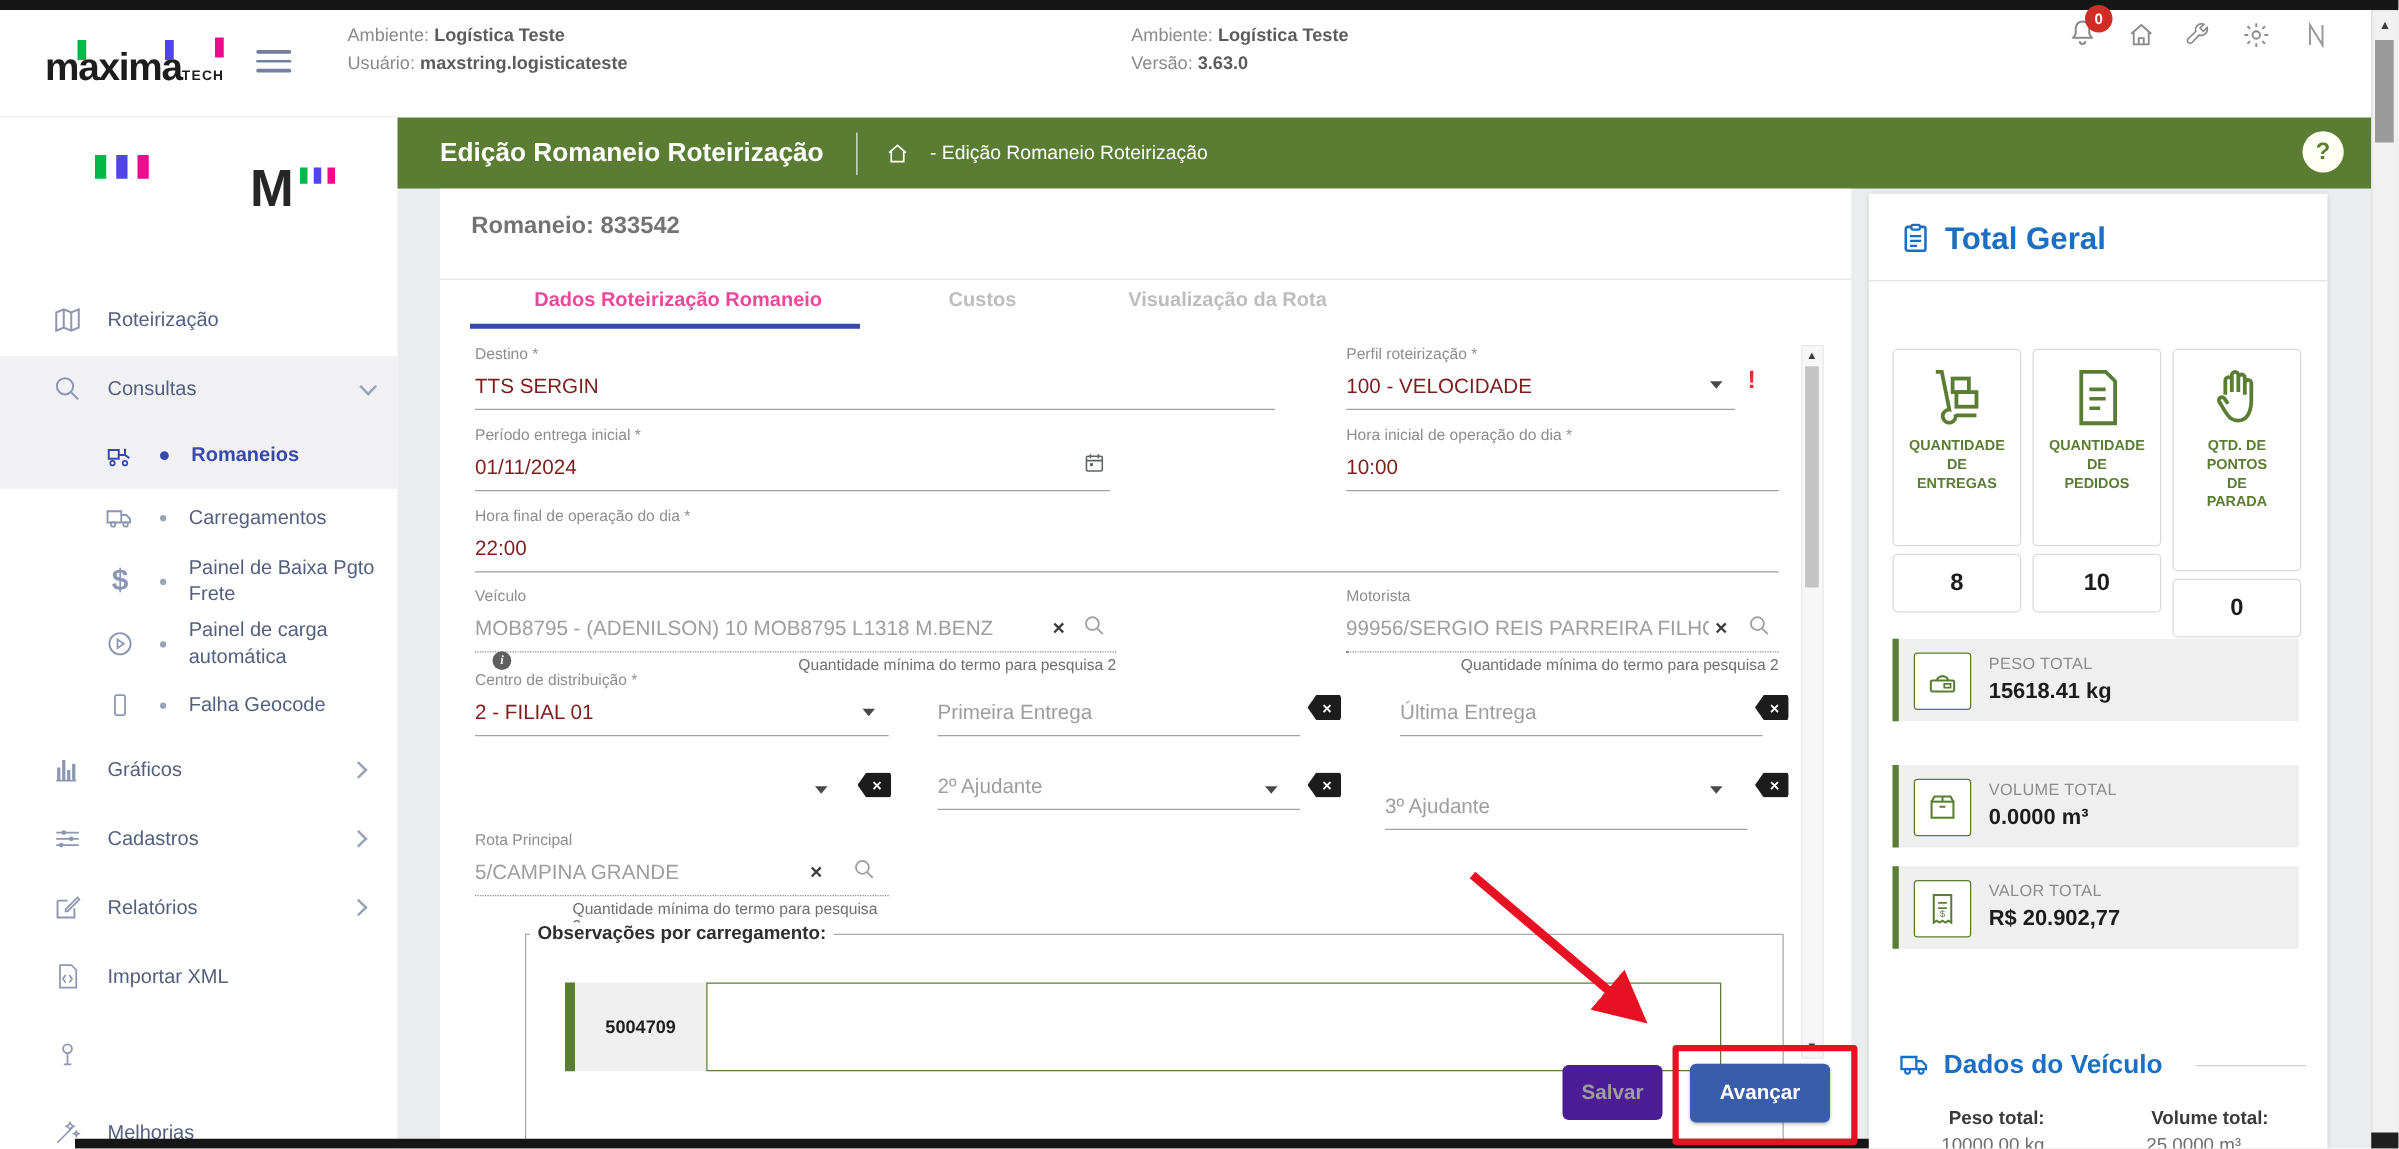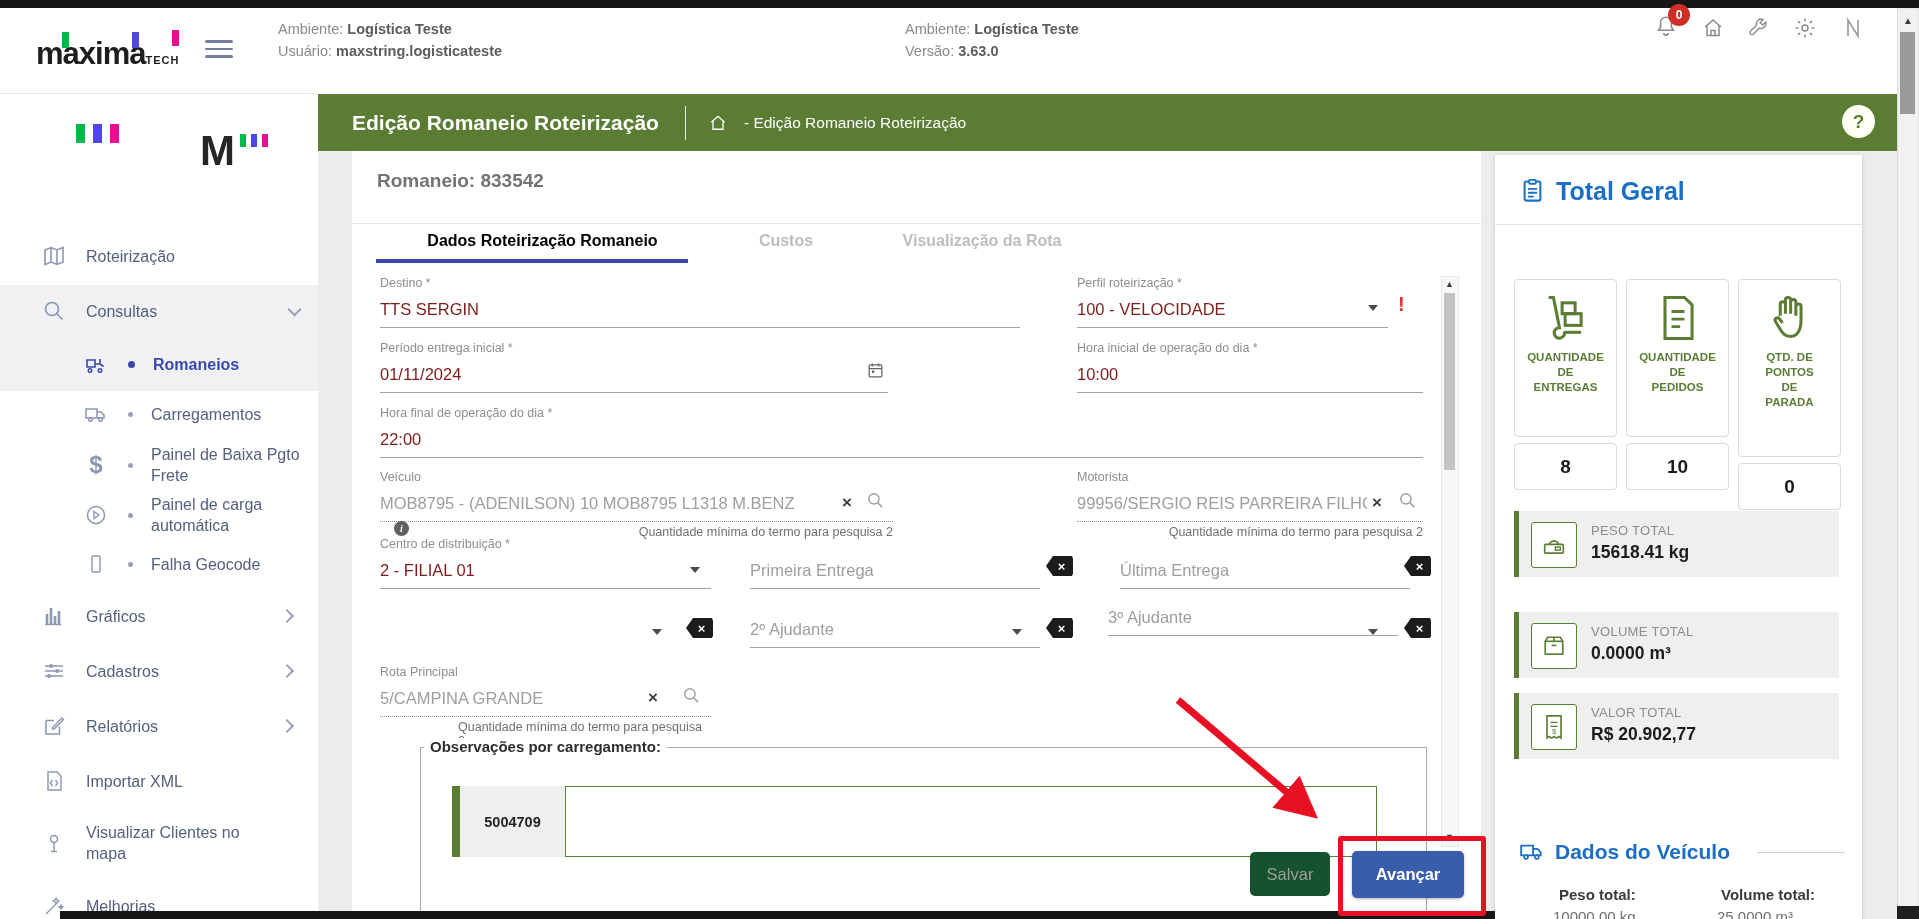--- a/index.html
+++ b/index.html
@@ -36,21 +36,21 @@
   .gdiv{width:1px;height:34px;background:rgba(255,255,255,.85);margin:0 22px 0 26px;}
   .gcrumb{font-size:15.5px;}
   .help{position:absolute;left:1842px;top:105px;width:33px;height:33px;border-radius:50%;background:#fffef2;color:#5a7d33;font-weight:bold;font-size:19px;display:flex;align-items:center;justify-content:center;cursor:pointer;}
   
   .graybg{position:absolute;left:318px;top:151px;width:1579px;height:768px;background:#ebecee;}
   .card{position:absolute;left:352px;top:151px;width:1129px;height:768px;background:#fff;}
   .rcard{position:absolute;left:1495px;top:155px;width:367px;height:764px;background:#fff;box-shadow:0 1px 4px rgba(0,0,0,.18);overflow:hidden;}
   .h-rule{position:absolute;background:#e7e7e7;height:1px;}
   .pg-head{position:absolute;font-size:19px;font-weight:bold;color:#737373;}
   .tab{position:absolute;top:232px;height:24px;font-size:16px;font-weight:bold;color:#bdbdbd;text-align:center;cursor:pointer;}
-  .tab.on{color:#000000;}
+  .tab.on{color:#ec4899;}
   .tab-ul{position:absolute;background:#3949ab;height:4px;}
   
   .fld{position:absolute;}
   .fl{display:block;font-size:12.5px;color:#8e8e8e;height:20px;}
   .fi{display:block;width:100%;box-sizing:border-box;border:0;border-bottom:1px solid #a3a3a3;background:transparent;font-family:"Liberation Sans",sans-serif;font-size:16.5px;color:#7f1d1d;padding:4px 0 8px;outline:none;}
   .fi.dot{border-bottom:1px dotted #8e8e8e;}
   .fi.gy{color:#9e9e9e;}
   .fi::placeholder{color:#9e9e9e;opacity:1;}
   .hlp{font-size:12.5px;color:#707070;margin-top:3px;}
   .car{position:absolute;width:0;height:0;border-left:5px solid transparent;border-right:5px solid transparent;border-top:6px solid #4a4a4a;cursor:pointer;}
@@ -64,21 +64,21 @@
   .fs-line{position:absolute;background:#a8a8a8;}
   .fs-legend{position:absolute;background:#fff;padding:0 6px;font-size:15px;font-weight:bold;color:#2e2e2e;z-index:2;}
   .obs-tab{position:absolute;background:#efefef;display:flex;align-items:center;justify-content:center;font-size:14.5px;font-weight:bold;color:#1f1f1f;cursor:pointer;}
   .obs-ta{position:absolute;border:1px solid #5a7d33;background:#fff;resize:none;outline:none;box-sizing:border-box;}
   
   .sb-track{position:absolute;background:#f7f7f7;border:1px solid #e8e8e8;}
   .sb-thumb{position:absolute;background:#c4c4c4;cursor:pointer;}
   .sb-arr{position:absolute;font-size:9px;color:#3c3c3c;cursor:pointer;line-height:1;}
   
   .btn{position:absolute;border:0;border-radius:5px;font-family:"Liberation Sans",sans-serif;font-size:16.5px;cursor:pointer;}
-  .btn.gray{background:#14532d;color:#9e9e9e;}
+  .btn.gray{background:#4c1d95;color:#9e9e9e;font-weight:bold;}
   .btn.blue{background:#3a5dab;color:#fff;font-weight:bold;box-shadow:0 1px 3px rgba(0,0,0,.3);}
   
   .ann-rect{position:absolute;border:5px solid #e81123;border-radius:3px;z-index:40;pointer-events:none;}
   
   .rp-title{position:absolute;font-size:25px;font-weight:bold;color:#1a6fc4;}
   .statbox{position:absolute;border:1px solid #d9d9d9;border-radius:4px;background:#fff;text-align:center;}
   .statbox .sb-ico{margin:12px auto 6px;width:52px;height:52px;color:#5a7d33;}
   .statbox .sb-lab{font-size:11.5px;font-weight:bold;color:#5a7d33;white-space:pre-line;line-height:15px;}
   .numbox{position:absolute;border:1px solid #d9d9d9;border-radius:4px;background:#fff;font-size:19px;font-weight:bold;color:#1c1c1c;text-align:center;}
   .trow{position:absolute;width:325px;height:66px;background:#efefef;border-left:5px solid #5a7d33;box-sizing:border-box;}
@@ -269,21 +269,20 @@
         </span>
       <span class="s-label">Importar XML</span>
     </div>
     <div class="s-item" style="top:718px;height:62px">
       <span class="s-ico">
           <svg width="24" height="24" viewBox="0 0 24 24">
             <circle cx="12" cy="8" r="3.5" fill="none" stroke="currentColor" stroke-width="1.5"></circle>
             <path d="M12 11.5V20M9 20.5h6" fill="none" stroke="currentColor" stroke-width="1.4"></path>
           </svg>
         </span>
-      <span class="s-label">Visualizar Clientes no mapa</span>
     </div>
     <div class="s-item" style="top:786px">
       <span class="s-ico">
           <svg width="24" height="24" viewBox="0 0 24 24">
             <path d="M4 20L16 8M14 4l1 2 2 1-2 1-1 2-1-2-2-1 2-1zM19 11l.7 1.4L21 13l-1.3.6L19 15l-.6-1.4L17 13l1.4-.6z" fill="none" stroke="currentColor" stroke-width="1.3"></path>
           </svg>
         </span>
       <span class="s-label">Melhorias</span>
     </div>
   </div>
@@ -384,21 +383,21 @@
   <span class="bsp" style="left:1404px;top:556px"></span>
 
   <span class="car" style="left:652px;top:629px"></span>
   <span class="bsp" style="left:686px;top:618px"></span>
   <div class="fld" style="left:750px;top:600px;width:290px">
     <input class="fi" style="margin-top: 16px; padding-right: 30px;" placeholder="2º Ajudante">
   </div>
   <span class="car" style="left:1012px;top:629px"></span>
   <span class="bsp" style="left:1046px;top:618px"></span>
   <div class="fld" style="left:1108px;top:600px;width:290px">
-    <input class="fi" style="margin-top: 4px; padding-right: 30px;" placeholder="3º Ajudante">
+    <input class="fi" style="margin-top: 32px; padding-right: 30px;" placeholder="3º Ajudante">
   </div>
   <span class="car" style="left:1368px;top:629px"></span>
   <span class="bsp" style="left:1404px;top:618px"></span>
 
   <div class="fld" style="left:380px;top:665px;width:331px">
     <label class="fl">Rota Principal</label>
     <input class="fi dot gy" style="padding-right: 70px;" value="5/CAMPINA GRANDE">
     <div class="hlp" style="padding-left:78px">Quantidade mínima do termo para pesquisa 2</div>
   </div>
   <span class="clr" style="left:648px;top:689px"></span>

